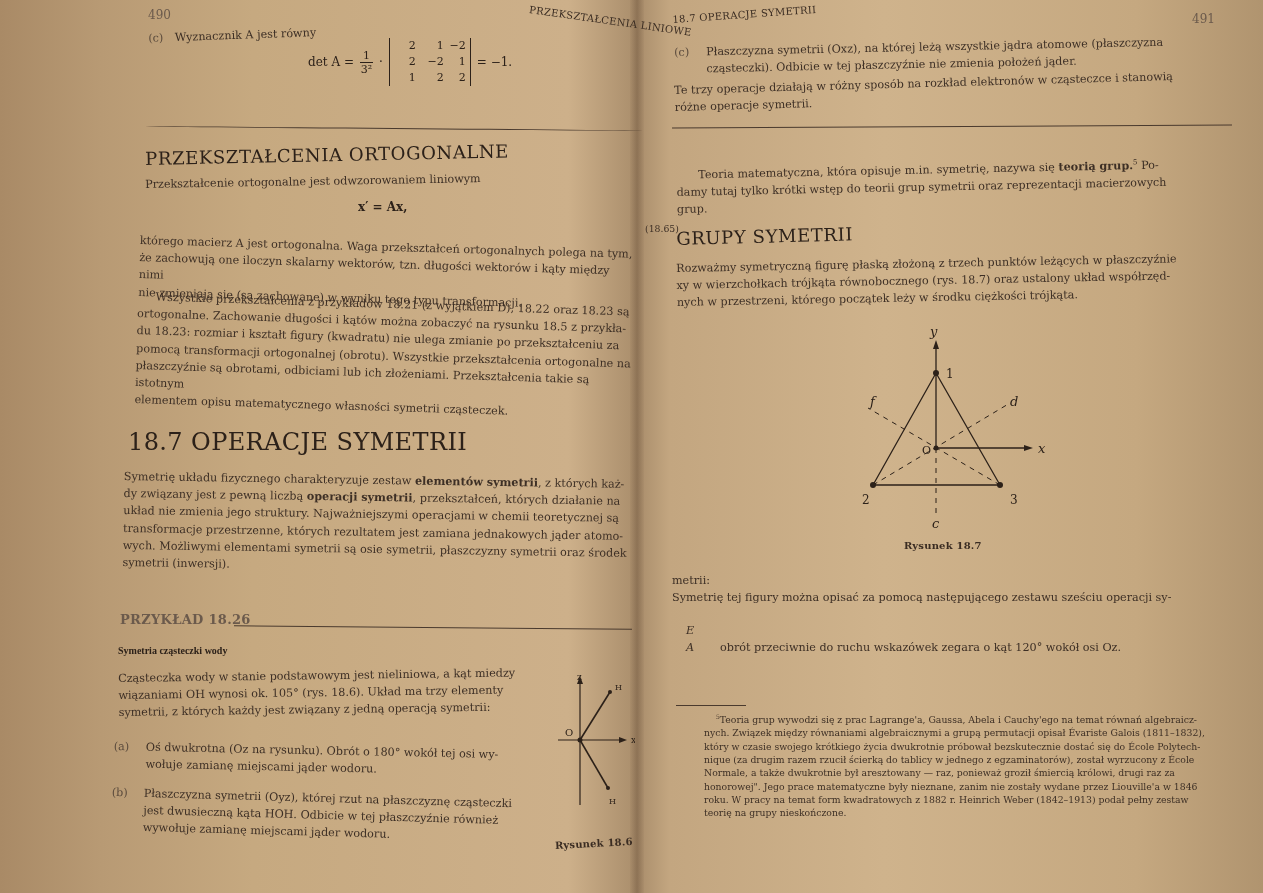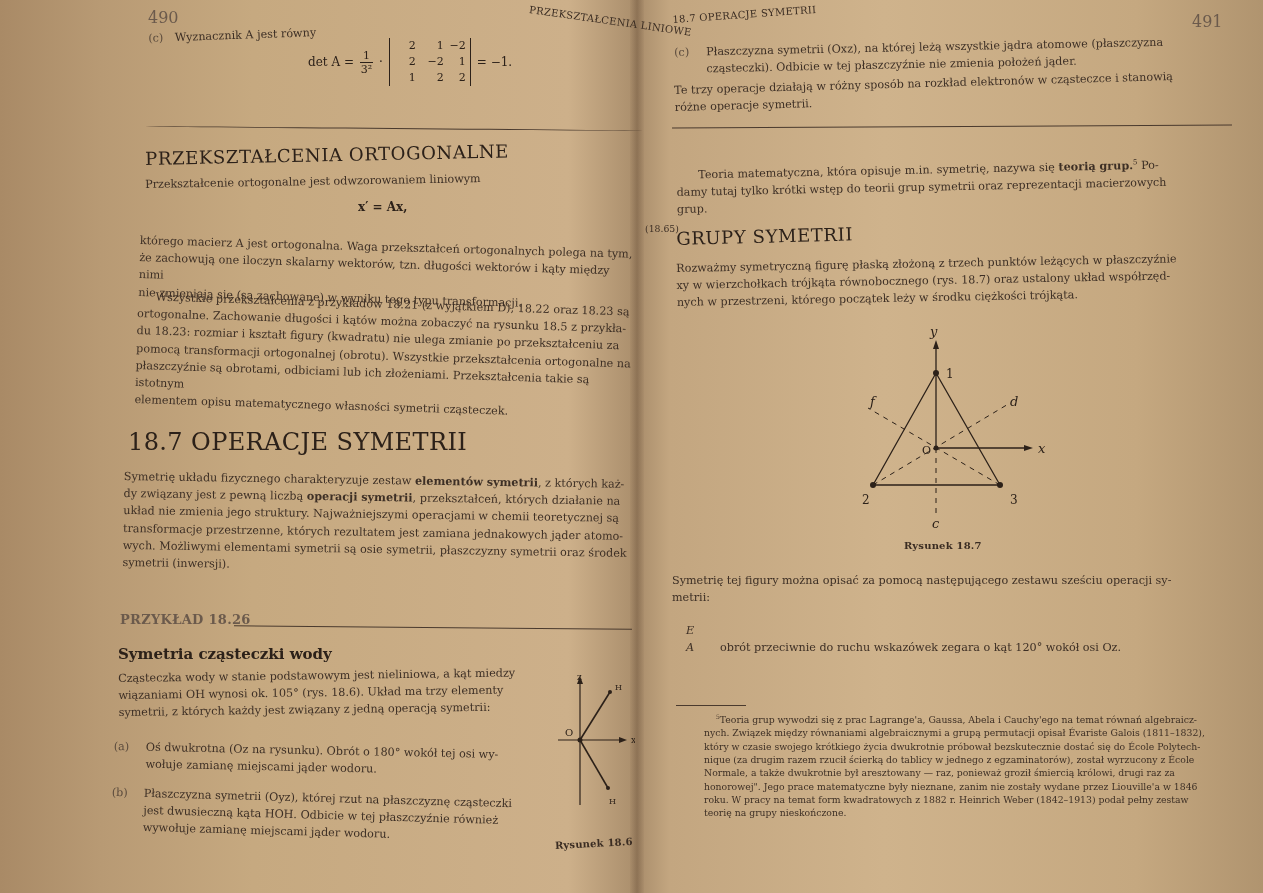--- a/index.html
+++ b/index.html
@@ -11,28 +11,28 @@
     position: relative;
   }
   .page { position: absolute; top: 0; height: 893px; }
   .page-left { left: 0; width: 636px; }
   .page-right { left: 636px; width: 627px; }
   .gutter {
     position: absolute; left: 630px; top: 0; width: 14px; height: 893px;
     background: linear-gradient(90deg, rgba(90,65,45,0.05), rgba(90,65,45,0.35), rgba(90,65,45,0.05));
   }
   .abs { position: absolute; }
-  .pnum { font-size: 16px; color: #6b5a4c; }
+  .pnum { font-size: 12px; color: #6b5a4c; }
   .run-head { font-size: 10px; letter-spacing: 0.3px; text-transform: uppercase; color: #3a2c22; }
   .txt { font-size: 11.2px; line-height: 17.2px; color: #3d2f25; }
   .txt-sm { font-size: 9.3px; line-height: 13.3px; color: #3d2f25; margin-left: 28px; }
   .h-sec { font-size: 18px; letter-spacing: 0.6px; font-weight: normal; color: #2c2119; }
   .h-chap { font-size: 24px; letter-spacing: 0.4px; color: #2c2119; }
   .h-ex { font-size: 13px; color: #6b5a4c; font-weight: bold; letter-spacing: 0.3px; }
-  .h-sub { font-size: 15px; font-weight: bold; color: #2c2119; }
+  .h-sub { font-size: 10px; font-weight: bold; color: #2c2119; font-family: Liberation Serif, serif; }
   b { font-weight: bold; }
   .rule { position: absolute; height: 1px; background: #4a3a2e; }
   .eq { font-size: 12px; color: #2c2119; display: flex; align-items: center; gap: 6px; }
   .frac { display: inline-flex; flex-direction: column; align-items: center; font-size: 11px; line-height: 13px; }
   .frac .num { border-bottom: 1px solid #2c2119; padding: 0 3px; }
   .matrix { display: grid; grid-template-columns: 22px 28px 22px; border-left: 1px solid #2c2119; border-right: 1px solid #2c2119; padding: 0 4px; font-size: 11px; line-height: 16px; text-align: right; }
   .item-row { display: flex; gap: 10px; }
   .item-label { width: 22px; flex: none; color: #5a4a3c; }
   .op-label { width: 24px; flex: none; font-style: italic; }
   .caption { font-size: 10px; font-weight: bold; color: #3a2c22; letter-spacing: 0.2px; }
@@ -212,22 +212,22 @@
     <text x="96" y="58" font-size="12">1</text>
     <text x="12" y="184" font-size="12">2</text>
     <text x="160" y="184" font-size="12">3</text>
     <text x="160" y="86" font-size="13" font-style="italic">d</text>
     <text x="20" y="86" font-size="13" font-style="italic">f</text>
     <text x="82" y="208" font-size="13" font-style="italic">c</text>
   </svg>
   <div class="abs caption" style="left:268px; top:540px;">Rysunek 18.7</div>
 
   <div class="abs txt" style="left:36px; top:572px; width:560px;">
+    <div>metrii:</div>
     <div>Symetrię tej figury można opisać za pomocą następującego zestawu sześciu operacji sy-</div>
-    <div>metrii:</div>
   </div>
   <div class="abs txt" style="left:50px; top:622px; width:550px;">
     <div class="item-row">
         <span class="op-label">E</span>
       </div>
     <div class="item-row">
         <span class="op-label">A</span>
         <span>obrót przeciwnie do ruchu wskazówek zegara o kąt 120° wokół osi Oz.</span>
       </div>
   </div>

